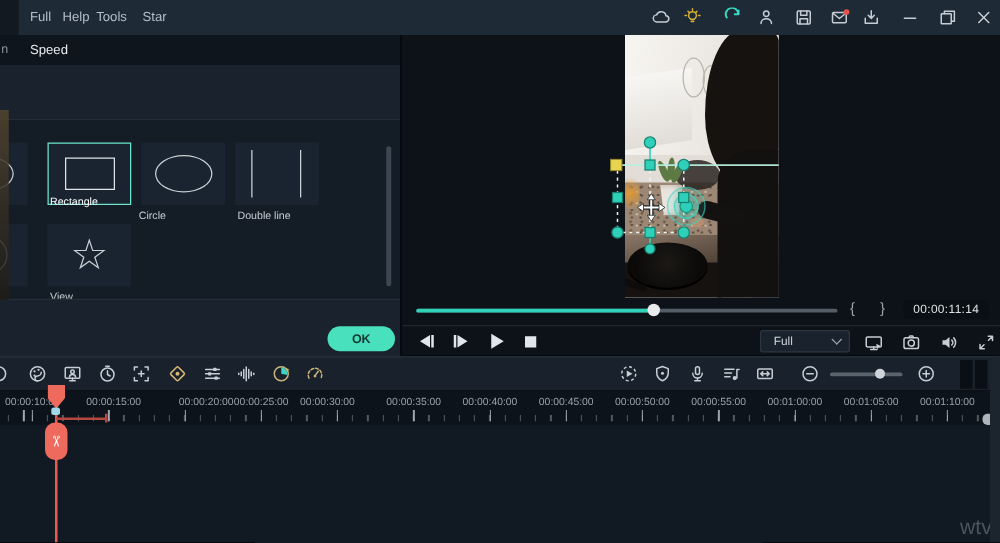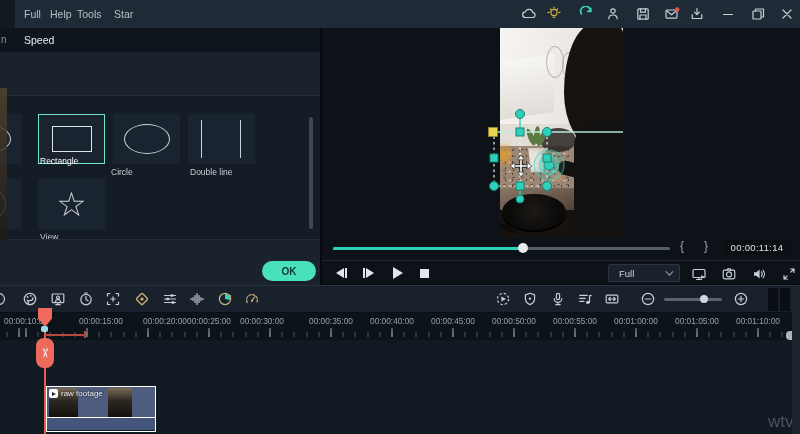--- a/index.html
+++ b/index.html
@@ -543,49 +543,38 @@
             <path d="M5.4 8h5.2M8 5.4v5.2"></path>
           </g>
         </svg>
     </div>
     <div class="dark-rect" style="left:768px"></div>
     <div class="dark-rect" style="left:780px"></div>
   </div>
 
   <div class="ruler">
     <span class="r-label" style="left:-5px">00:00:10:00</span>
-    <span class="r-label" style="left:70px">00:00:15:00</span>
+    <span class="r-label" style="left:60px">00:00:15:00</span>
     <span class="r-label" style="left:134px">00:00:20:00</span>
     <span class="r-label" style="left:178px">00:00:25:00</span>
     <span class="r-label" style="left:231px">00:00:30:00</span>
     <span class="r-label" style="left:300px">00:00:35:00</span>
     <span class="r-label" style="left:361px">00:00:40:00</span>
     <span class="r-label" style="left:422px">00:00:45:00</span>
     <span class="r-label" style="left:483px">00:00:50:00</span>
     <span class="r-label" style="left:544px">00:00:55:00</span>
     <span class="r-label" style="left:605px">00:01:00:00</span>
     <span class="r-label" style="left:666px">00:01:05:00</span>
     <span class="r-label" style="left:727px">00:01:10:00</span>
     <div class="ticks-minor"></div>
     <div class="ticks-major"></div>
   </div>
   <div class="hscroll-bit"></div>
 
   <div class="tracks">
-    <div class="clip">
-      <div class="clip-video">
-        <div class="thumb" style="left:2px;width:29px"></div>
-        <div class="thumb" style="left:61px;width:24px"></div>
-        <div class="clip-badge">
-            <i></i>
-          </div>
-        <span class="clip-label">raw footage</span>
-      </div>
-      <div class="clip-audio"></div>
-    </div>
     <div class="watermark">wtvid.com</div>
   </div>
   <div class="right-strip"></div>
 
   <div class="ph-line"></div>
   <div class="ph-head"></div>
   <div class="ph-chip"></div>
   <div class="ph-trim"></div>
   <div class="ph-trim-end"></div>
   <div class="scissors">

